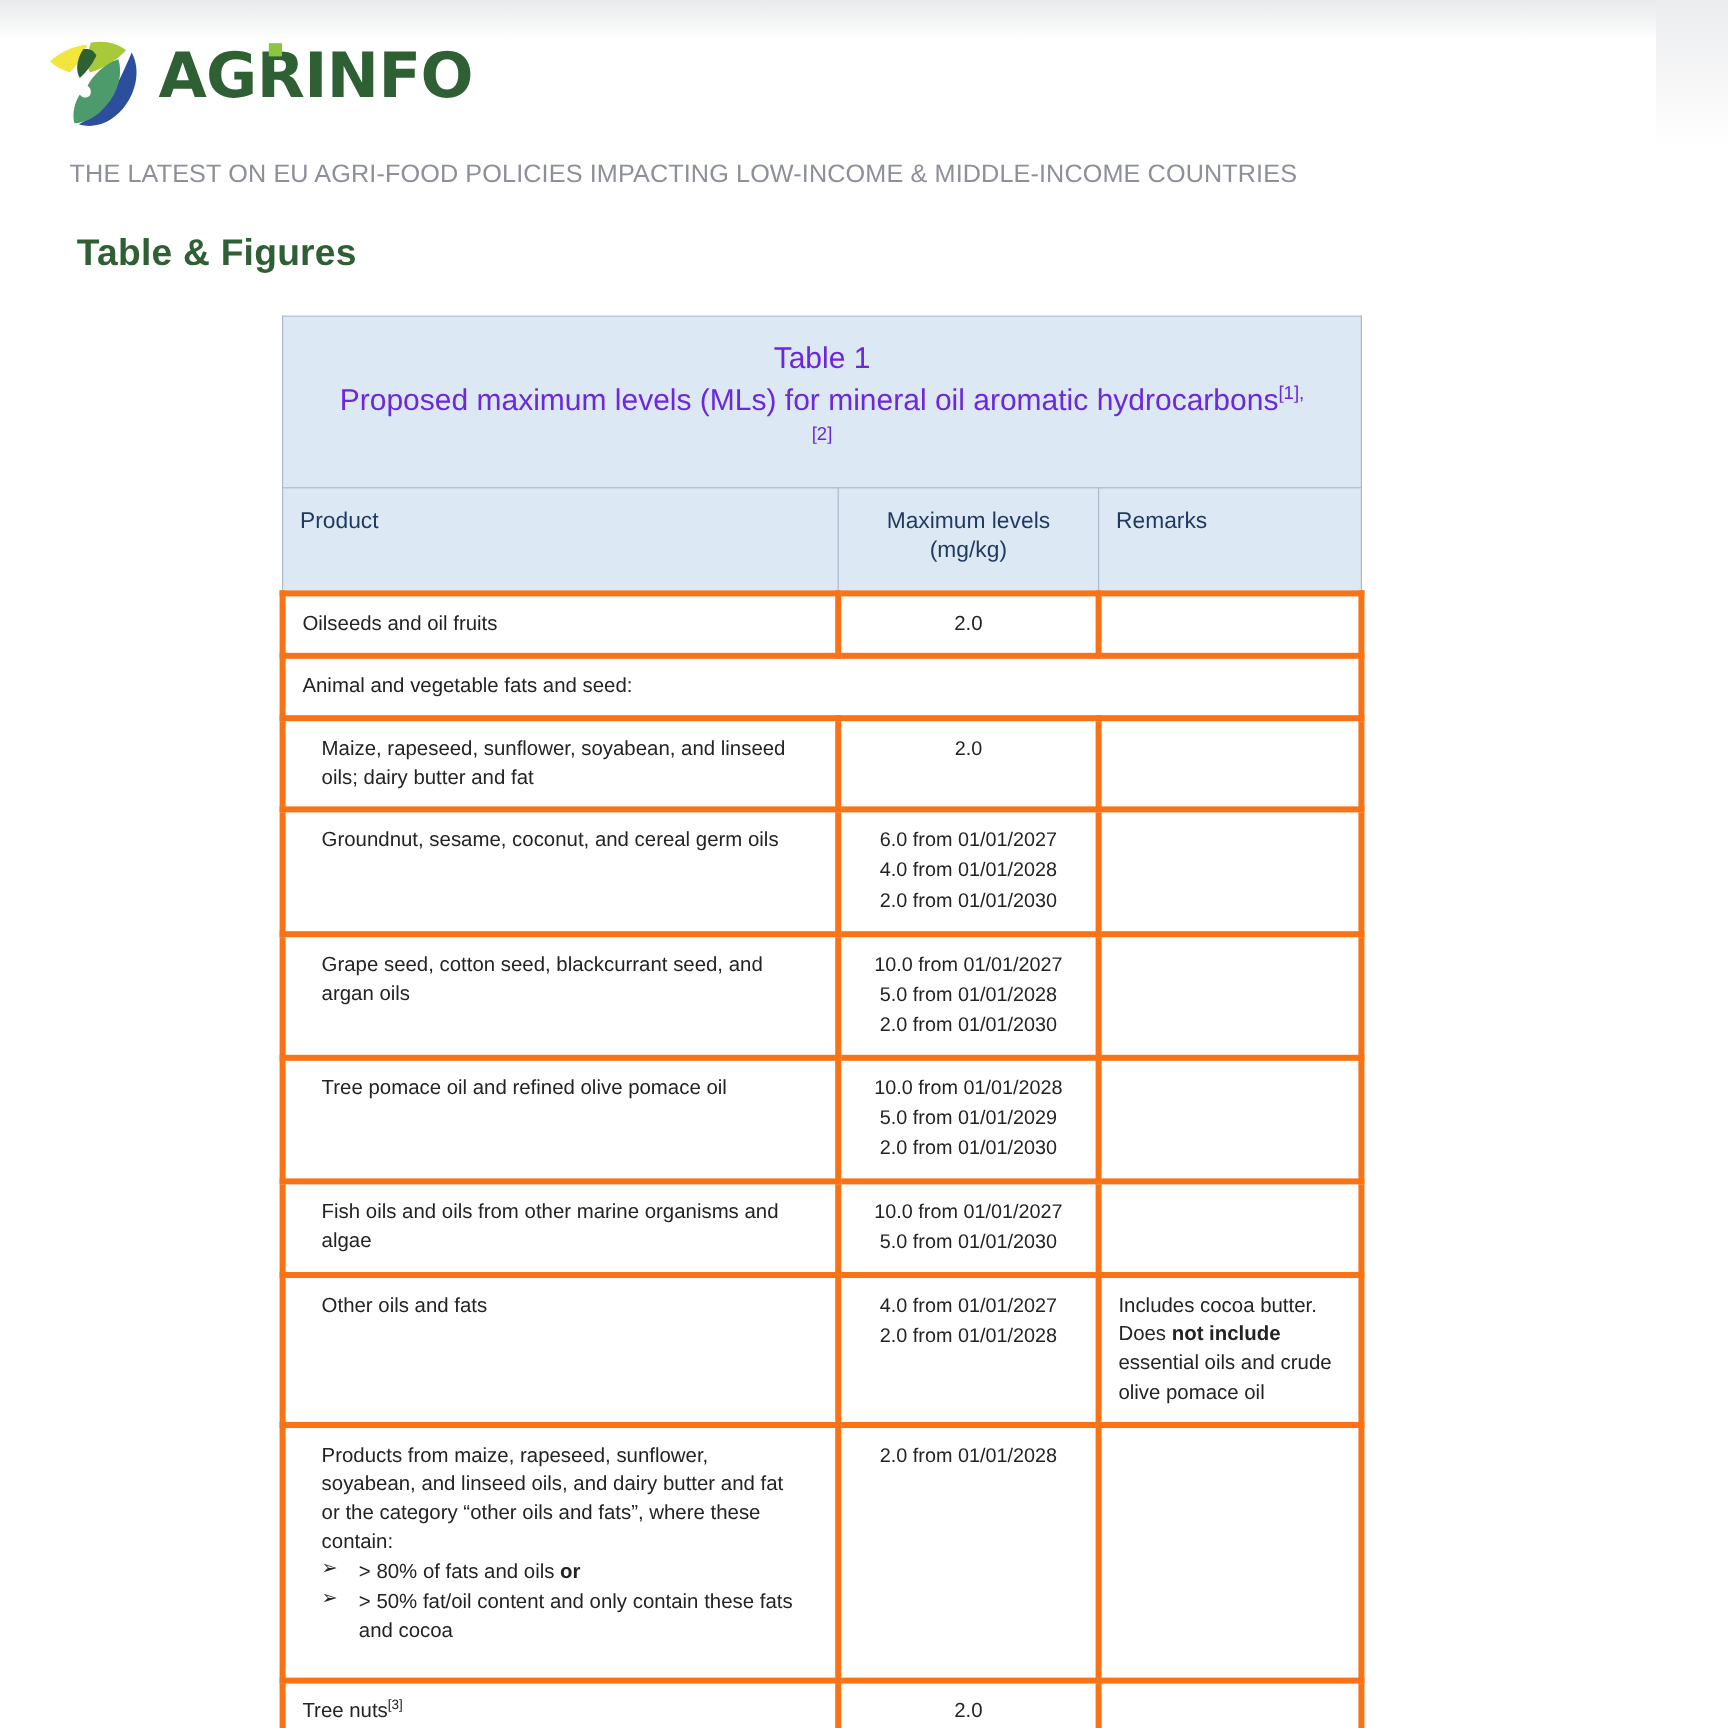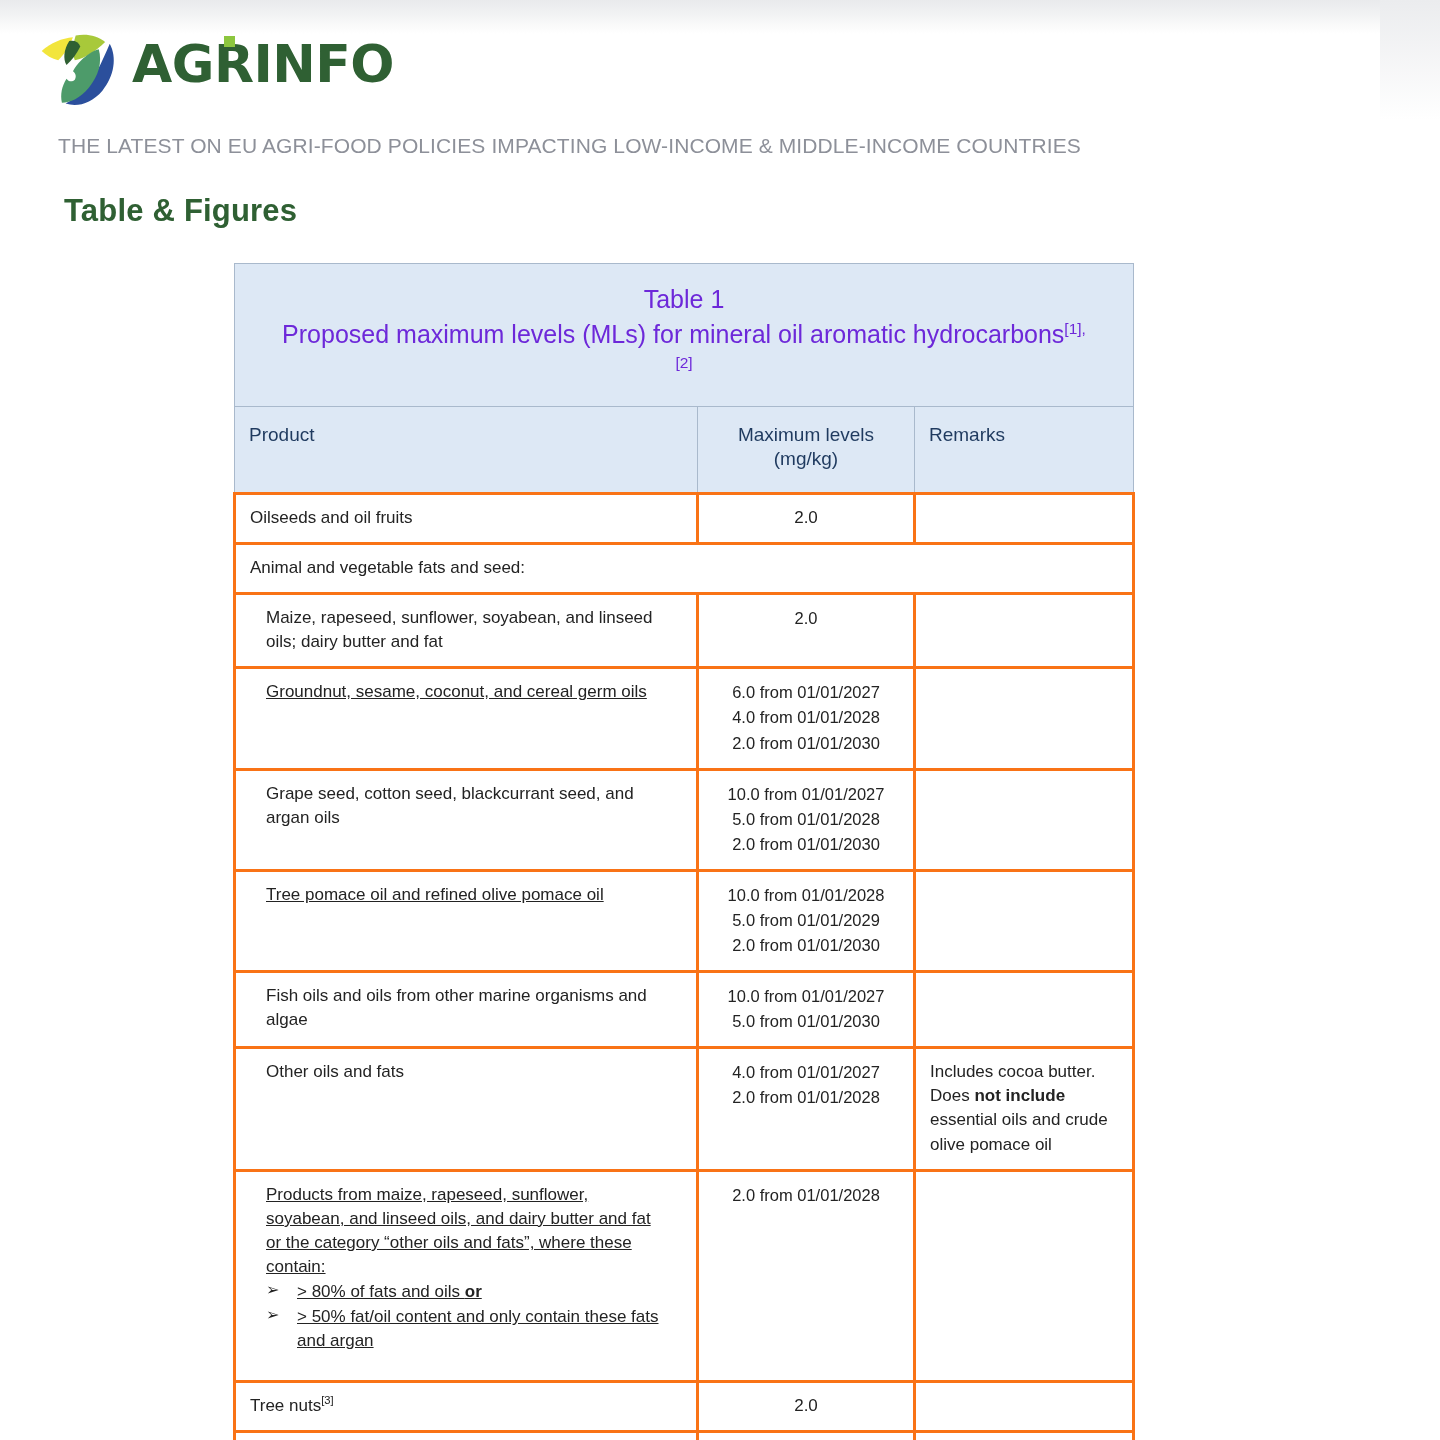--- a/index.html
+++ b/index.html
@@ -96,21 +96,21 @@
     top: 263px;
     width: 899px;
   }
   table.mltable {
     border-collapse: collapse;
     width: 899px;
     table-layout: fixed;
     font-family: "Liberation Sans", sans-serif;
   }
   table.mltable td {
-    border: 3px solid #f97316;
+    border: 5px solid #f97316;
     vertical-align: top;
     padding: 0;
   }
   .col-product { width: 463px; }
   .col-level   { width: 217px; }
   .col-remarks { width: 219px; }
 
   .title-cell {
     background: #dde8f5;
     border: 1px solid #a9b9cc !important;
@@ -145,21 +145,21 @@
   .cell-center { text-align: center; }
   .cell-num {
     text-align: center;
     font-size: 16.5px;
     line-height: 1.52;
   }
   .cell sup { font-size: 0.66em; vertical-align: super; line-height: 0; }
   .cell b { font-weight: bold; }
 
   .pad-tall { padding-bottom: 46px !important; }
-  .pad-tall3 { padding-bottom: 26px !important; text-decoration: underline; }
+  .pad-tall3 { padding-bottom: 26px !important; }
 
   .bullets {
     list-style: none;
     margin: 0;
     padding: 0;
   }
   .bullets li {
     position: relative;
     padding-left: 31px;
     margin-top: 1px;
@@ -319,21 +319,21 @@
           <span class="nowrap-line">soyabean, and linseed oils, and dairy butter and fat</span>
           <span class="nowrap-line">or the category “other oils and fats”, where these</span>
           <span class="nowrap-line">contain:</span>
           <ul class="bullets">
             <li>
               <span class="mark">➢</span><span>&gt; 80% of fats and oils </span><b>or</b>
             </li>
             <li>
               <span class="mark">➢</span>
                 <span class="nowrap-line">&gt; 50% fat/oil content and only contain these fats</span>
-                <span class="nowrap-line">and argan</span>
+                <span class="nowrap-line">and cocoa</span>
             </li>
           </ul>
         </td>
         <td class="cell cell-num">
           <span class="nowrap-line">2.0 from 01/01/2028</span>
         </td>
         <td class="cell"></td>
       </tr>
 
       <tr>

